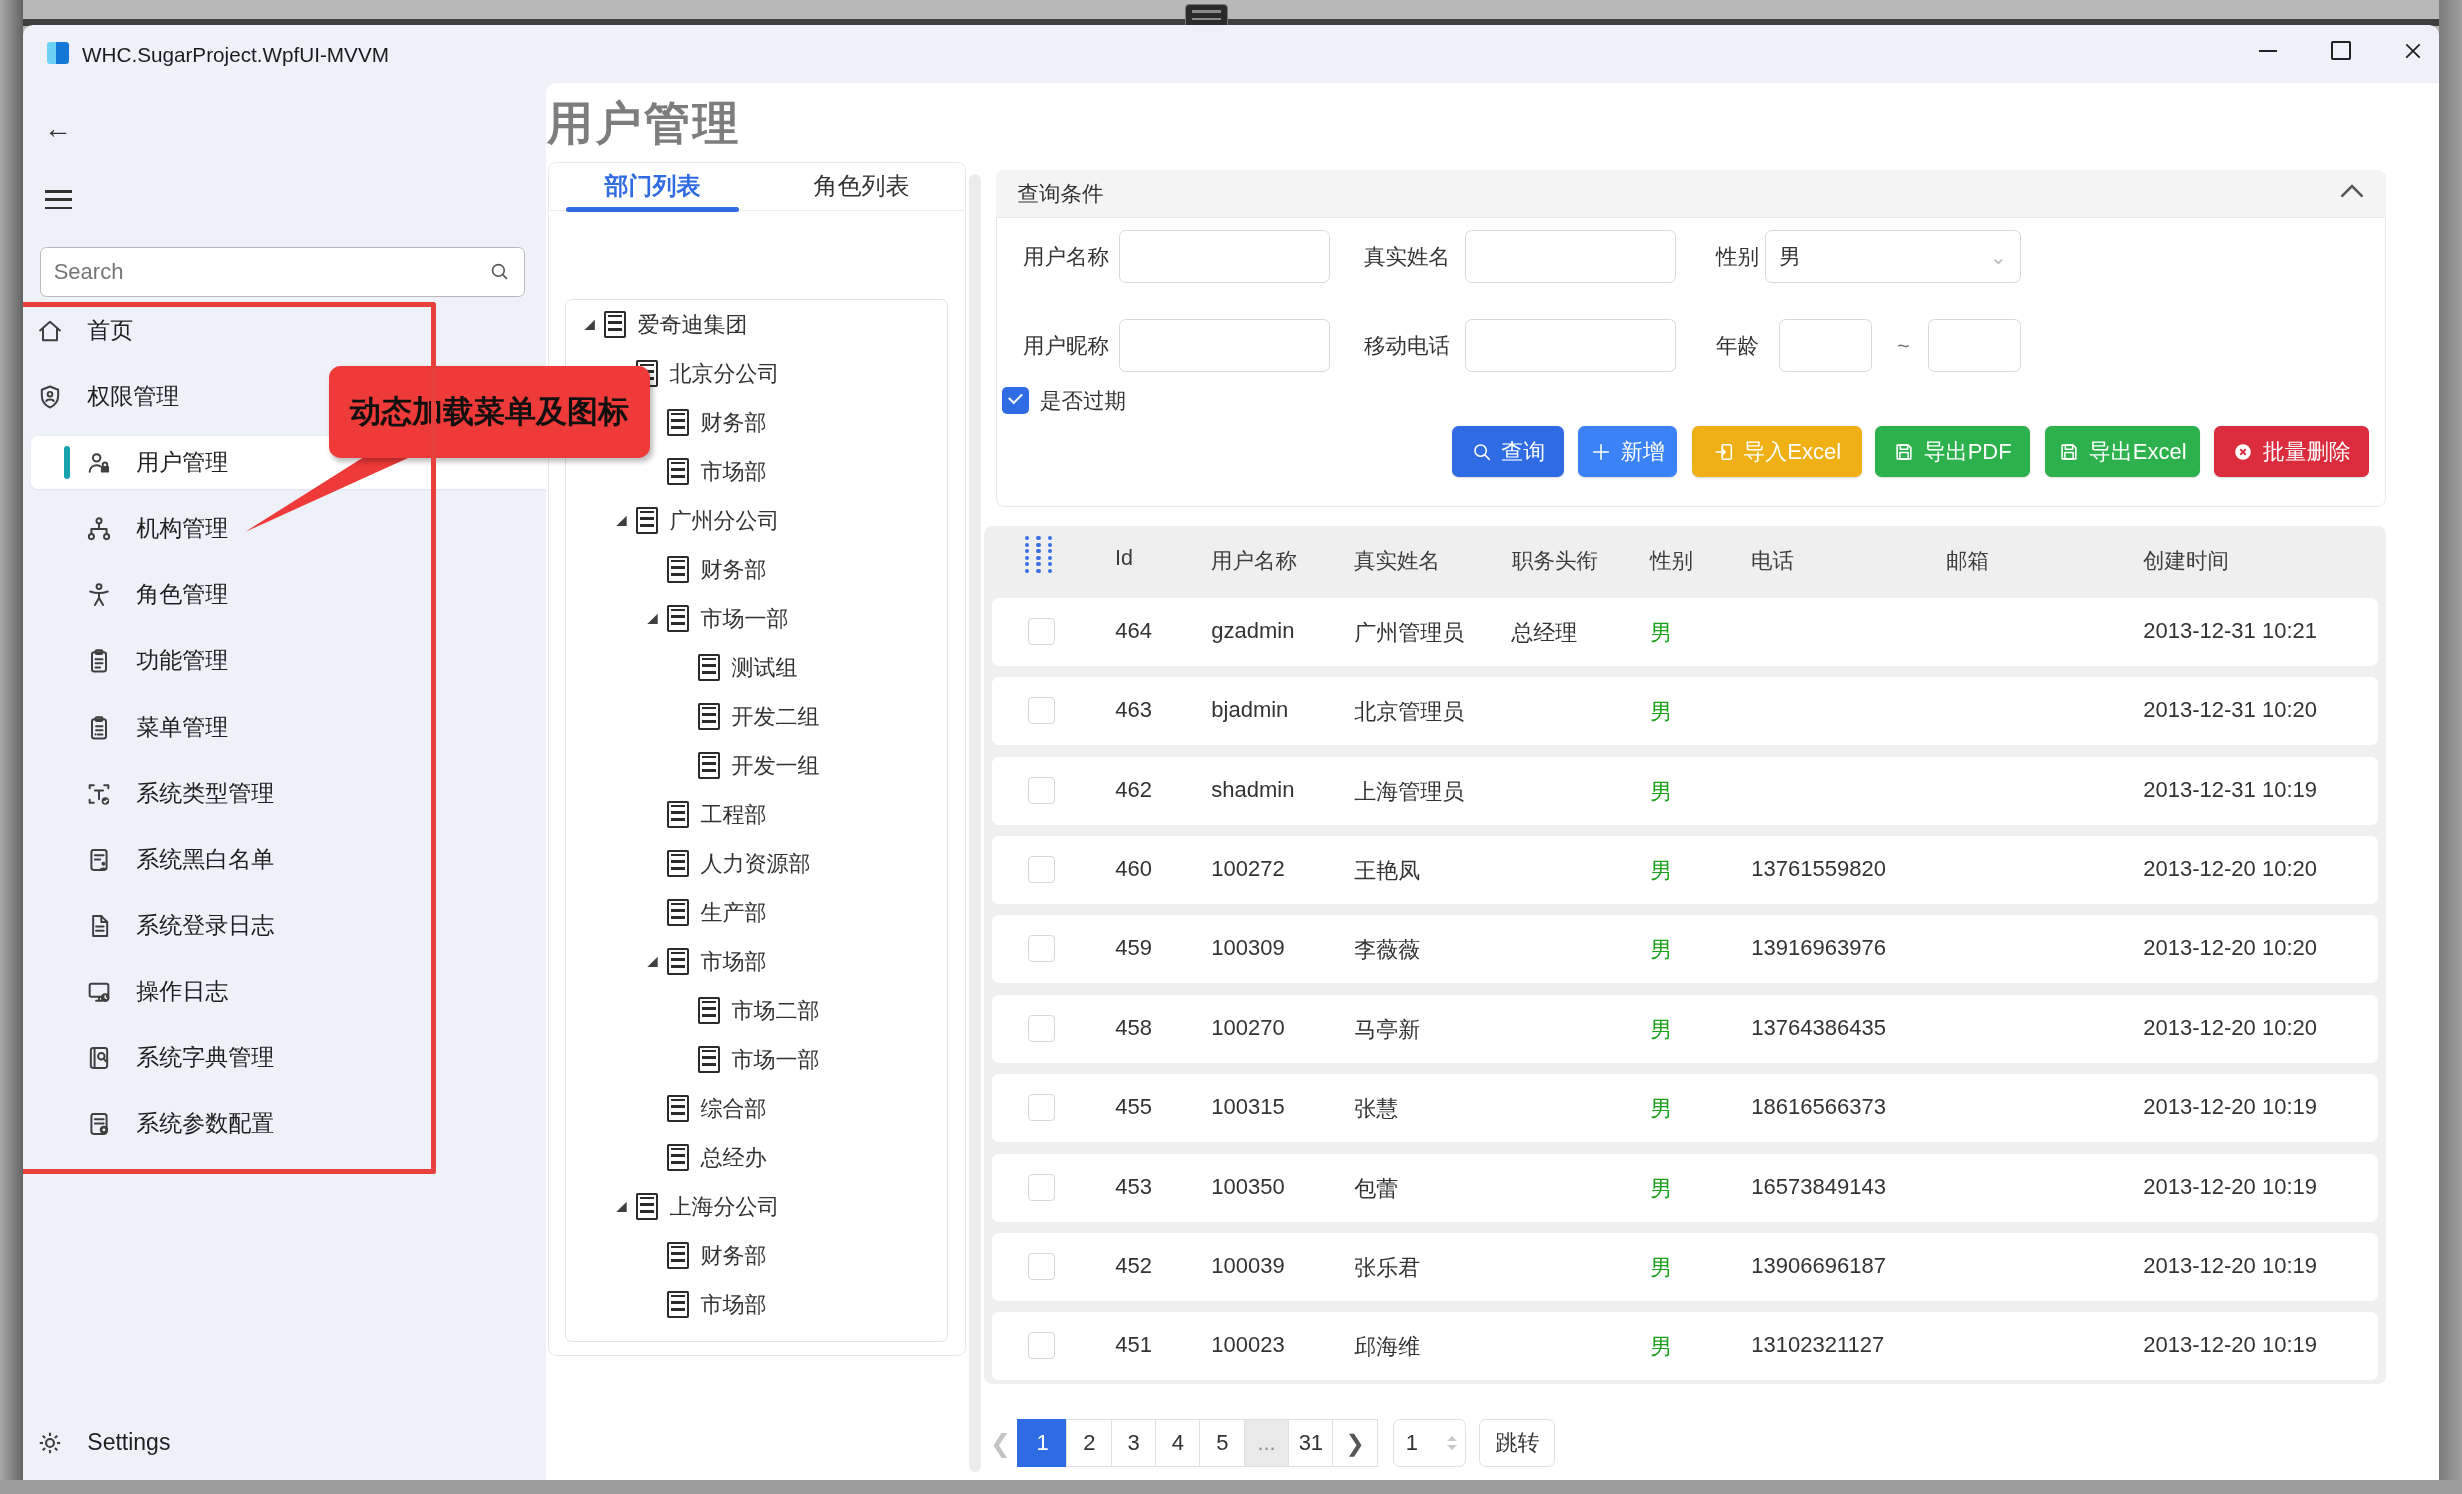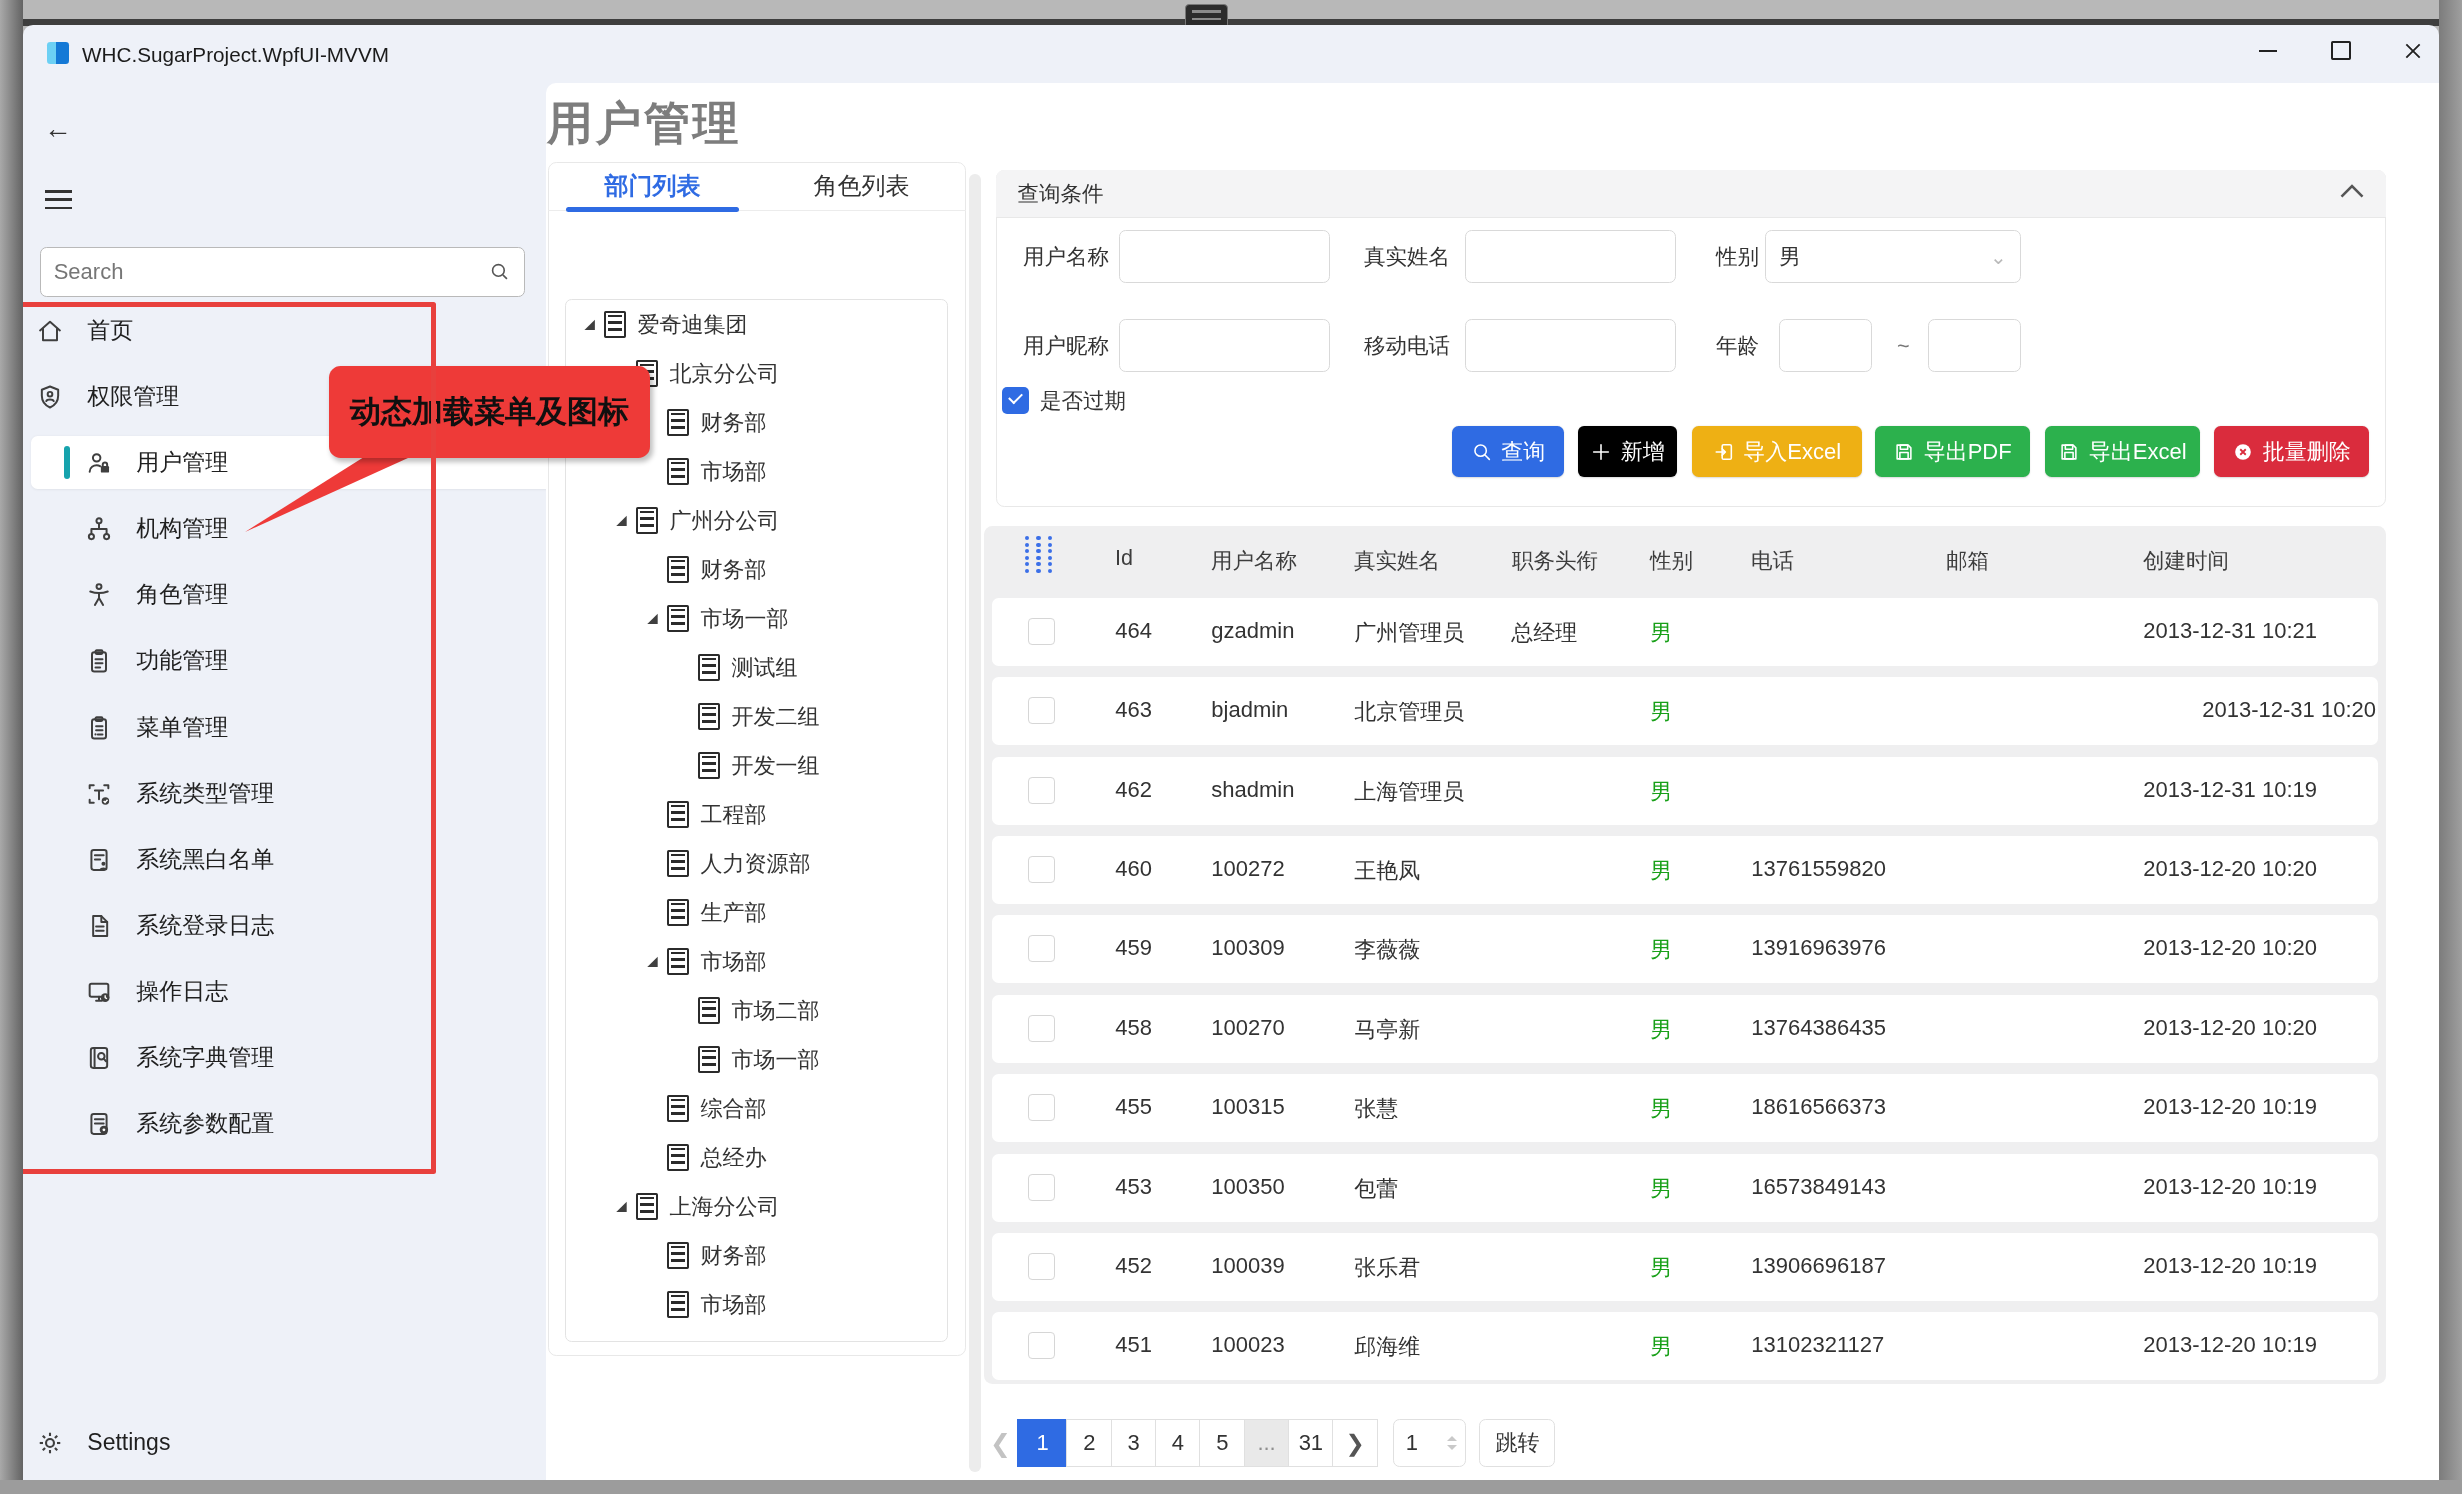--- a/index.html
+++ b/index.html
@@ -506,21 +506,21 @@
         </div>
         <div class="abs act-btn" style="left: 1669px; width: 170px; background: rgb(238, 176, 20);">
           <span>
             <svg width="22" height="22" viewBox="0 0 24 24">
               <rect x="10" y="4" width="10" height="16" rx="1.5" stroke="#fff" stroke-width="1.7" fill="none" stroke-linecap="round" stroke-linejoin="round"></rect>
               <path d="M3.5 12 H13 M10 8.5 L13.5 12 L10 15.5" stroke="#fff" stroke-width="1.7" fill="none" stroke-linecap="round" stroke-linejoin="round"></path>
             </svg>
           </span>
           <span>导入Excel</span>
         </div>
-        <div class="abs act-btn" style="left: 1555px; width: 99px; background: #000000; border-radius: 6px;">
+        <div class="abs act-btn" style="left: 1555px; width: 99px; background: #3b82f6;">
           <span>
             <svg width="22" height="22" viewBox="0 0 24 24">
               <path d="M12 4 V20 M4 12 H20" stroke="#fff" stroke-width="1.7" fill="none" stroke-linecap="round" stroke-linejoin="round"></path>
             </svg>
           </span>
           <span>新增</span>
         </div>
         <div class="abs act-btn" style="left: 1429px; width: 112px; background: rgb(47, 107, 227);">
           <span>
             <svg width="22" height="22" viewBox="0 0 24 24">
@@ -577,21 +577,21 @@
           </div>
           <div class="t-row" style="top: 151px;">
             <span class="rowcheck"></span>
             <span class="cell" style="left:123px;">463</span>
             <span class="cell" style="left:219px;">bjadmin</span>
             <span class="cell" style="left:362px;">北京管理员</span>
             <span class="cell" style="left:519px;"></span>
             <span class="cell" style="left:658px;color:#18a018;">男</span>
             <span class="cell" style="left:759px;"></span>
             <span class="cell" style="left:954px;"></span>
-            <span class="cell" style="left:1210px;">2013-12-31 10:20</span>
+            <span class="cell" style="left:1151px;">2013-12-31 10:20</span>
           </div>
           <div class="t-row" style="top: 231px;">
             <span class="rowcheck"></span>
             <span class="cell" style="left:123px;">462</span>
             <span class="cell" style="left:219px;">shadmin</span>
             <span class="cell" style="left:362px;">上海管理员</span>
             <span class="cell" style="left:519px;"></span>
             <span class="cell" style="left:658px;color:#18a018;">男</span>
             <span class="cell" style="left:759px;"></span>
             <span class="cell" style="left:954px;"></span>

